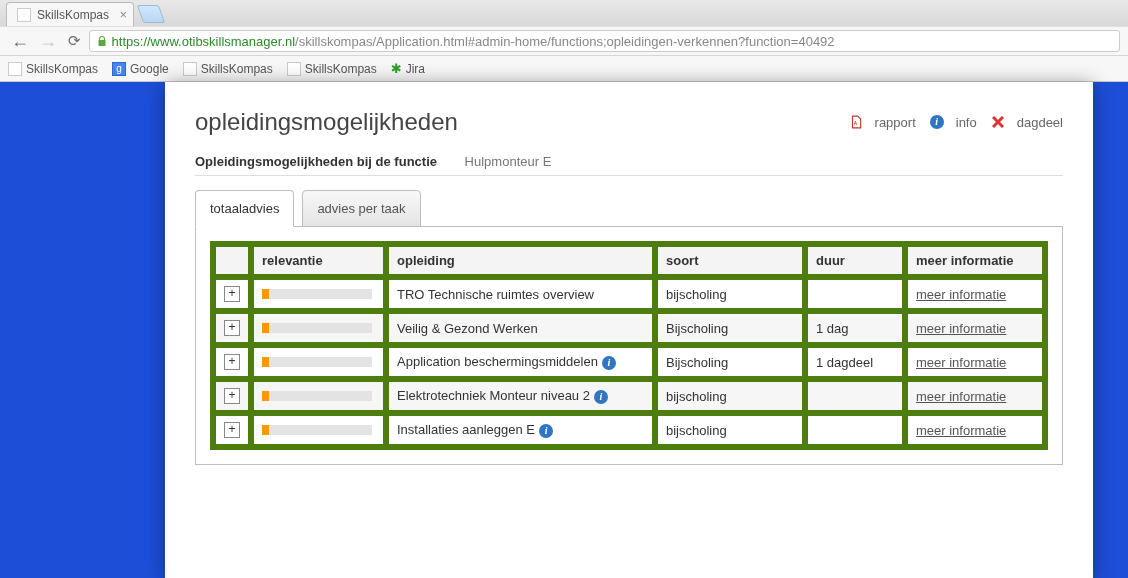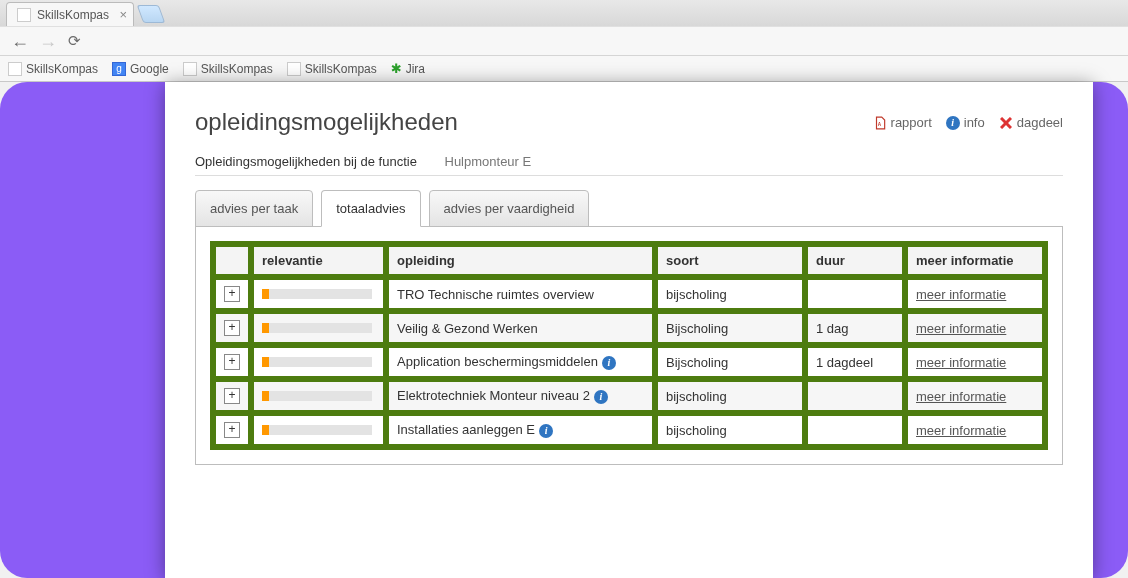--- a/index.html
+++ b/index.html
@@ -24,35 +24,35 @@
   .url-host { color: #2a8a2a; }
   .url-rest { color: #888; }
 
   .bookmarks { height: 26px; background: #f7f7f7; border-bottom: 1px solid #c8c8c8; display: flex; align-items: center; padding: 0 8px; gap: 14px; font-size: 12px; color: #555; }
   .bm { display: flex; align-items: center; gap: 4px; cursor: pointer; }
   .bm-icon { width: 14px; height: 14px; background: #fff; border: 1px solid #ccc; }
   .bm-icon.g { background:#4285f4; color:#fff; font-size:10px; line-height:12px; text-align:center; border:1px solid #3367d6; }
   .jira-star { color:#2ca02c; font-size:13px; }
 
   
-  .viewport { position: relative; width: 100%; height: calc(578px - 26px - 30px - 26px); background: #8b5cf6; border-radius: 27px; }
+  .viewport { position: relative; width: 100%; height: calc(578px - 26px - 30px - 26px); background: #1d4ed8; }
   .sheet { position: absolute; left: 165px; top: 0; right: 35px; bottom: 0; background: #fff; box-shadow: 0 2px 18px rgba(0,0,0,0.4); padding: 26px 30px; }
   .behind { position:absolute; left:140px; top:14px; right:50px; height:70px; color:#111; font-weight:bold; font-size:22px; }
 
   .header-row { display: flex; justify-content: space-between; align-items: center; }
   h1 { font-size: 24px; font-weight: normal; color: #444; }
   .actions { display: flex; gap: 14px; font-size: 13px; }
-  .action { display: flex; align-items: flex-end; gap: 4px; cursor: pointer; color: #666; }
+  .action { display: flex; align-items: center; gap: 12px; cursor: pointer; color: #666; }
   .pdf-icon { width:14px; height:14px; fill:#c0392b; }
   .info-icon-blue { width:14px; height:14px; border-radius:50%; background:#2f75c1; color:#fff; font-size:10px; line-height:14px; text-align:center; font-weight:bold; font-style:italic; font-family:serif; }
   .close-red { width:14px; height:14px; display:flex; align-items:center; justify-content:center; }
   .close-red svg { width:12px; height:12px; stroke:#d33; stroke-width:3; }
 
   .subtitle { margin-top: 18px; font-size: 13px; }
-  .subtitle .lbl { font-weight: normal; }
+  .subtitle .lbl { font-weight: bold; }
   .subtitle .fn { color:#777; margin-left:24px; }
   hr.sep { border: none; border-top: 1px solid #ddd; margin: 6px 0 14px; }
 
   
   .tabs-widget { }
   .tabs-bar { display: flex; gap: 8px; margin-bottom: -1px; }
   .wtab { padding: 10px 14px; font-size: 13px; color:#555; background: linear-gradient(#f8f8f8,#e4e4e4); border:1px solid #bdbdbd; border-top-left-radius:4px; border-top-right-radius:4px; cursor:pointer; }
   .wtab.active { background:#fff; border-bottom-color:#fff; color:#333; }
   .tabs-panel { border:1px solid #bdbdbd; padding: 14px; background:#fff; }
 
@@ -85,20 +85,28 @@
       <span class="close-x">×</span>
     </div>
     <div class="newtab"></div>
   </div>
   <div class="toolbar">
     <div class="nav-arrows">
       <span class="nav-btn">←</span>
       <span class="nav-btn disabled">→</span>
     </div>
     <span class="reload">⟳</span>
+    <div class="omnibox">
+      <svg class="lock" viewBox="0 0 24 24">
+          <path d="M6 10V8a6 6 0 1112 0v2h1v12H5V10h1zm2 0h8V8a4 4 0 10-8 0v2z"></path>
+        </svg>
+      <span class="url-https">https</span>
+      <span class="url-host">://www.otibskillsmanager.nl</span>
+      <span class="url-rest">/skillskompas/Application.html#admin-home/functions;opleidingen-verkennen?function=40492</span>
+    </div>
   </div>
   <div class="bookmarks" id="bookmarks-bar">
       <div class="bm">
         <span class="bm-icon"></span>
         <span>SkillsKompas</span>
       </div>
       <div class="bm">
         <span class="bm-icon g">g</span>
         <span>Google</span>
       </div>
@@ -147,23 +155,22 @@
     </div>
 
     <div class="subtitle">
       <span class="lbl">Opleidingsmogelijkheden bij de functie</span>
       <span class="fn">Hulpmonteur E</span>
     </div>
     <hr class="sep">
 
     <div class="tabs-widget">
       <div class="tabs-bar" id="tabs-bar">
+          <div class="wtab active">totaaladvies</div>
           <div class="wtab">advies per taak</div>
-          <div class="wtab active">totaaladvies</div>
-          <div class="wtab">advies per vaardigheid</div>
         </div>
       <div class="tabs-panel">
         <table class="data">
           <thead>
             <tr>
               <th class="col-exp"></th>
               <th class="col-rel">relevantie</th>
               <th class="col-opl">opleiding</th>
               <th class="col-soort">soort</th>
               <th class="col-duur">duur</th>

